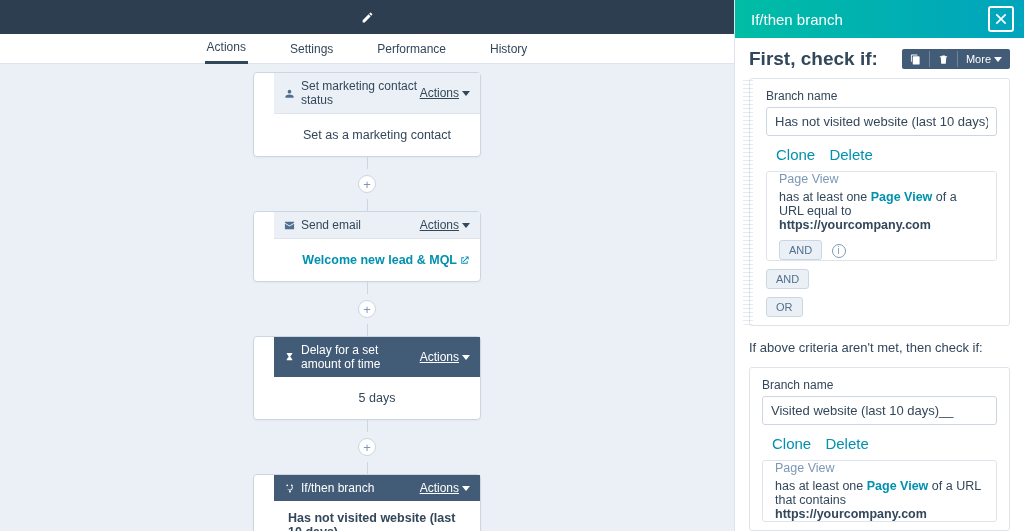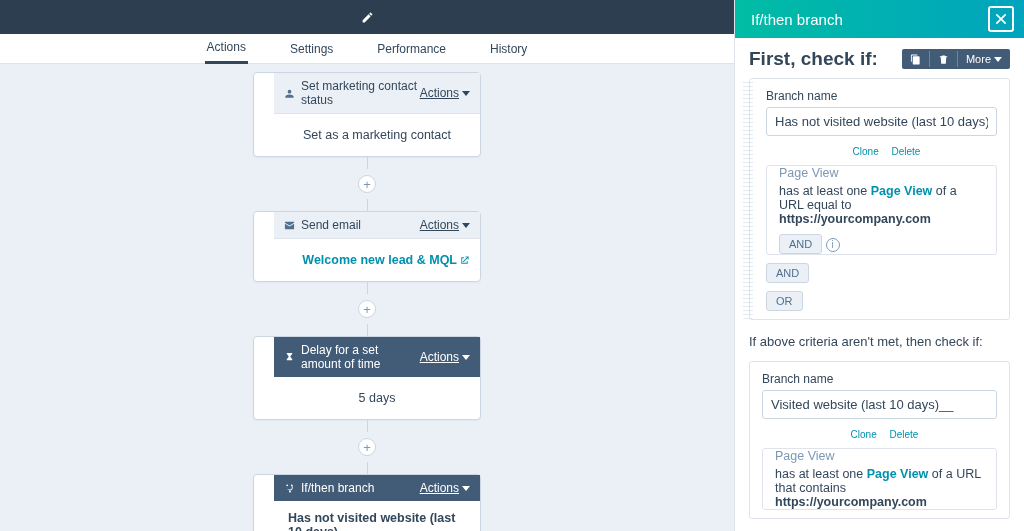--- a/index.html
+++ b/index.html
@@ -32,26 +32,26 @@
   .panel-body { flex:1; overflow:auto; padding: 10px 14px;  }
   .section-row { display:flex; align-items:center; justify-content:space-between; margin-bottom:8px; }
   .section-row .lbl { font-size:19px; font-weight:700; }
   .btn-grp { display:flex; align-items:center; background:#425b76; border-radius:2px; }
   .btn-grp .btn { color:#fff; padding:4px 8px; font-size:11px; display:flex; align-items:center; gap:3px; cursor:pointer; }
   .btn-grp .sep { width:1px; height:16px; background: rgba(255,255,255,.25); }
   .branch-block { border:1px solid #dfe3eb; border-radius:3px; padding:10px 12px 8px; margin-bottom: 14px; position:relative; }
   .drag-handle { position:absolute; left:-7px; top:0; bottom:0; width:10px; background: repeating-linear-gradient(0deg,#cbd6e2 0 1px,transparent 1px 4px); border-radius:2px; opacity:.5; }
   .field-lbl { font-size:12px; color:#33475b; margin-bottom:4px; }
   .text-input { width:100%; border:1px solid #cbd6e2; border-radius:3px; padding:6px 8px; font-size:13px; color:#33475b; background:#fff; }
-  .links-row { text-align:center; margin:10px 0 8px; font-size:10px; }
+  .links-row { text-align:left; margin:10px 0 8px; font-size:15px; }
   .links-row a { color:#0091ae; margin-left:10px; cursor:pointer; }
   .crit-box { border:1px solid #dfe3eb; border-radius:3px; padding:0 12px; font-size:12.5px; color:#33475b; }
   .crit-box .pv { color:#7c98b6; font-size:12.5px; margin-bottom:4px; }
   .crit-box .txt a { color:#0091ae; font-weight:600; }
-  .pill { display:inline-block; border:1px solid #cbd6e2; background:#eaf0f6; color:#516f90; font-size:11px; padding:3px 9px; border-radius:3px; margin-top:8px; cursor:pointer; }
+  .pill { display:inline-block; border:1px solid #cbd6e2; background:#eaf0f6; color:#516f90; font-size:11px; padding:3px 9px; border-radius:3px; margin-top:8px; margin-right:6px; cursor:pointer; }
   .info-dot { display:inline-block; width:14px; height:14px; border-radius:50%; border:1px solid #7c98b6; color:#7c98b6; font-size:10px; text-align:center; line-height:12px; vertical-align:middle; }
   .mid-lbl { font-size:13px; font-weight:500; margin: 6px 0 12px; }
   svg { display:block; }
   .ico { width:13px; height:13px; fill: currentColor; }
   .ico-sm { width:11px; height:11px; fill: currentColor; }
   .caret { width:0;height:0;border-left:4px solid transparent;border-right:4px solid transparent;border-top:5px solid currentColor; display:inline-block; }
   .ext { width:11px; height:11px; }
 </style>
 </head>
 <body>

